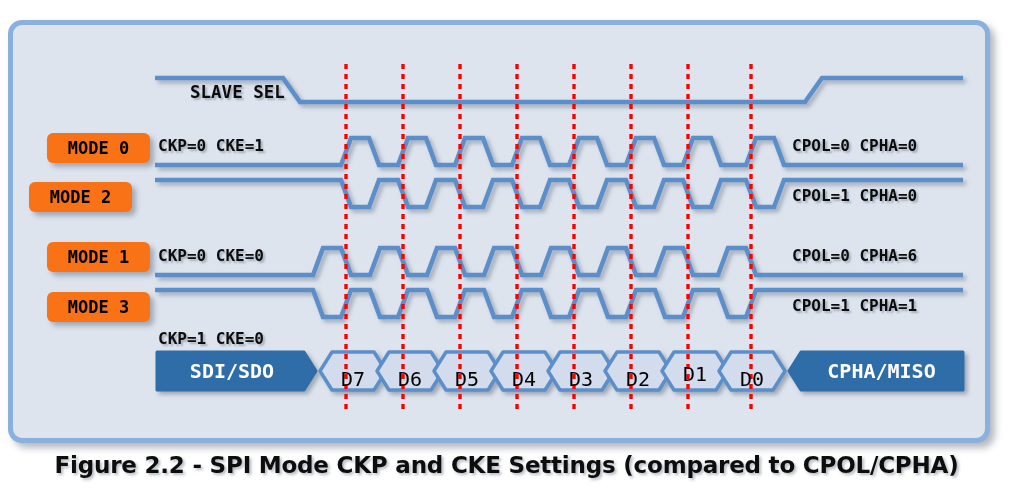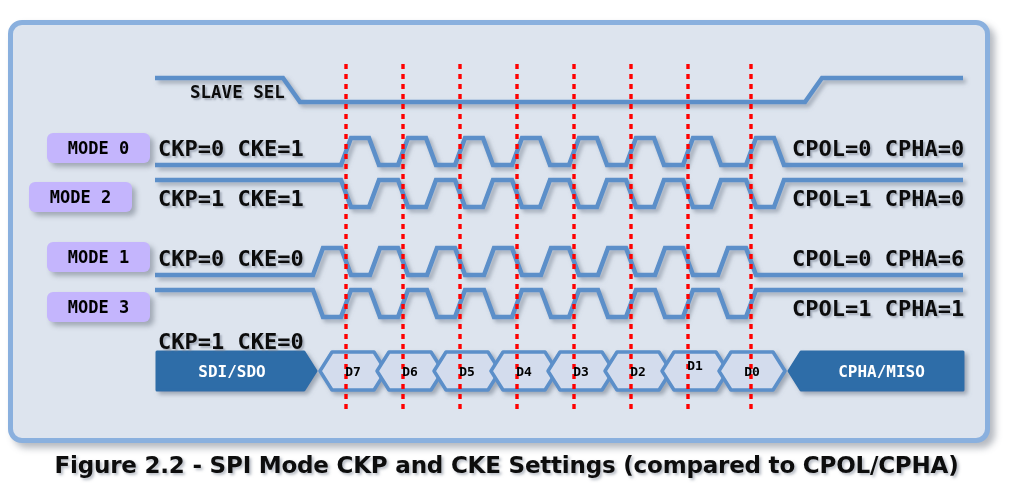--- a/index.html
+++ b/index.html
@@ -15,56 +15,57 @@
     background:#dde4ee;
     border:5px solid #8ab0de;
     border-radius:14px;
     box-shadow:5px 5px 7px rgba(90,100,115,.45);
   }
   #svgwrap{position:absolute;left:0;top:0;width:1013px;height:501px;}
   svg{display:block;}
 
   .badge{
     position:absolute;height:30px;width:103px;
-    background:#c4b5fd;
+    background:#f97316;
     border-radius:6px;
     box-shadow:4px 4px 5px rgba(90,100,115,.45);
     color:#000000;
     font-family:"DejaVu Sans Mono","Liberation Mono",monospace;
     font-size:17px;font-weight:bold;
     display:flex;align-items:center;justify-content:center;
     letter-spacing:0px;
   }
   .lbl{
     position:absolute;
     color:#0c0c0c;
     font-family:"DejaVu Sans Mono","Liberation Mono",monospace;
-    font-size:22px;font-weight:bold;
+    font-size:16px;font-weight:bold;
     white-space:pre;
     text-shadow:2px 2px 2px rgba(120,130,145,.55);
   }
   .lbl-ss{
     position:absolute;
     color:#0c0c0c;
     font-family:"DejaVu Sans Mono","Liberation Mono",monospace;
     font-size:17.5px;font-weight:bold;
     white-space:pre;
     text-shadow:2px 2px 2px rgba(120,130,145,.55);
   }
   .buscell{
     position:absolute;
     font-family:"DejaVu Sans Mono","Liberation Mono",monospace;
-    font-size:13px;font-weight:bold;color:#000;
+    font-size:20px;font-weight:normal;color:#000;
     display:flex;align-items:center;justify-content:center;
     white-space:pre;
+    margin-top:8px;
   }
   .busend{
     position:absolute;
     font-family:"DejaVu Sans Mono","Liberation Mono",monospace;
-    font-size:16px;font-weight:bold;color:#ffffff;
+    font-size:20px;font-weight:bold;color:#ffffff;
     display:flex;align-items:center;justify-content:center;
     white-space:pre;
   }
   #caption{
     position:absolute;left:0;top:452px;width:1013px;
     text-align:center;
     font-family:"DejaVu Sans","Liberation Sans",sans-serif;
     font-size:23px;font-weight:bold;
     color:#0d0d0d;
     letter-spacing:-0.2px;
@@ -136,21 +137,20 @@
   </div>
 
   <div class="lbl-ss" style="left:158px;top:82px;margin-left:32px;">SLAVE SEL</div>
 
   <div class="badge" style="left:47px;top:133px;">MODE 0</div>
   <div class="badge" style="left:29px;top:182px;">MODE 2</div>
   <div class="badge" style="left:47px;top:242px;">MODE 1</div>
   <div class="badge" style="left:47px;top:292px;">MODE 3</div>
 
   <div class="lbl" style="left:158px;top:136px;">CKP=0 CKE=1</div>
-  <div class="lbl" style="left:158px;top:186px;">CKP=1 CKE=1</div>
   <div class="lbl" style="left:158px;top:246px;">CKP=0 CKE=0</div>
   <div class="lbl" style="left:158px;top:296px;margin-top:33px;">CKP=1 CKE=0</div>
 
   <div class="lbl" style="left:792px;top:136px;">CPOL=0 CPHA=0</div>
   <div class="lbl" style="left:792px;top:186px;">CPOL=1 CPHA=0</div>
   <div class="lbl" style="left:792px;top:246px;">CPOL=0 CPHA=6</div>
   <div class="lbl" style="left:792px;top:296px;">CPOL=1 CPHA=1</div>
 
   <div class="busend" style="left:157px;top:352px;width:150px;height:38px;">SDI/SDO</div>
 

